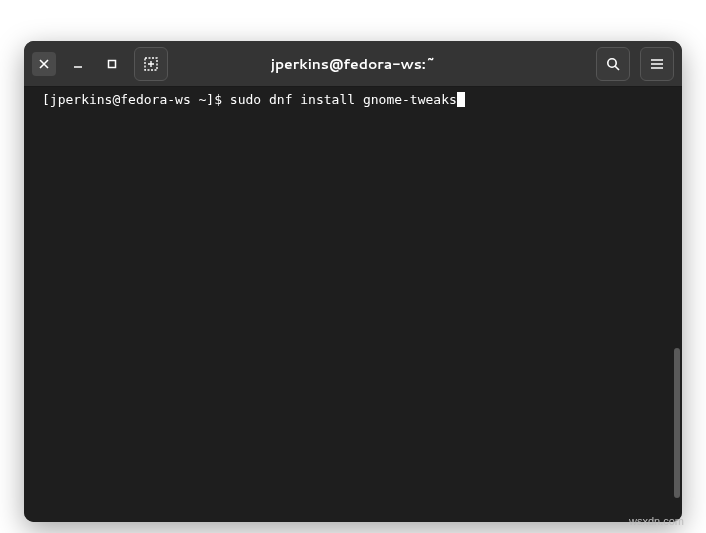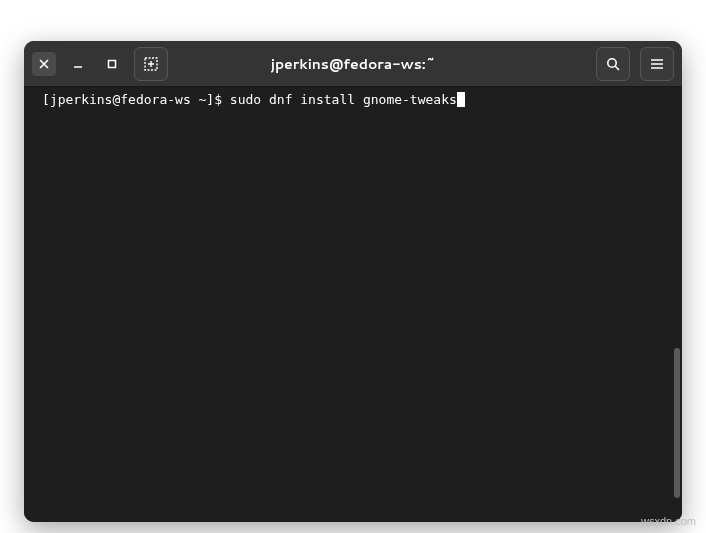--- a/index.html
+++ b/index.html
@@ -117,21 +117,21 @@
       right: 2px;
       top: 60%;
       width: 6px;
       height: 150px;
       background: #5a5a5a;
       border-radius: 3px;
     }
     .watermark {
       position: absolute;
       bottom: 6px;
-      right: 10px;
+      right: 22px;
       font-size: 11px;
       color: #bdbdbd;
       font-family: Arial, sans-serif;
     }
     svg { display: block; }
   </style>
 </head>
 <body>
 
 <div class="window">

